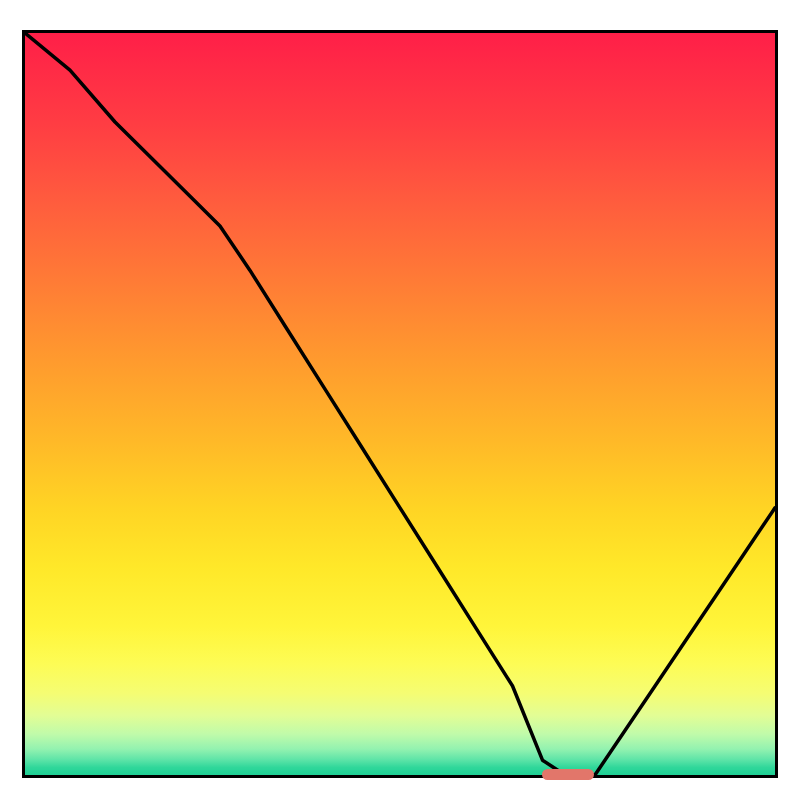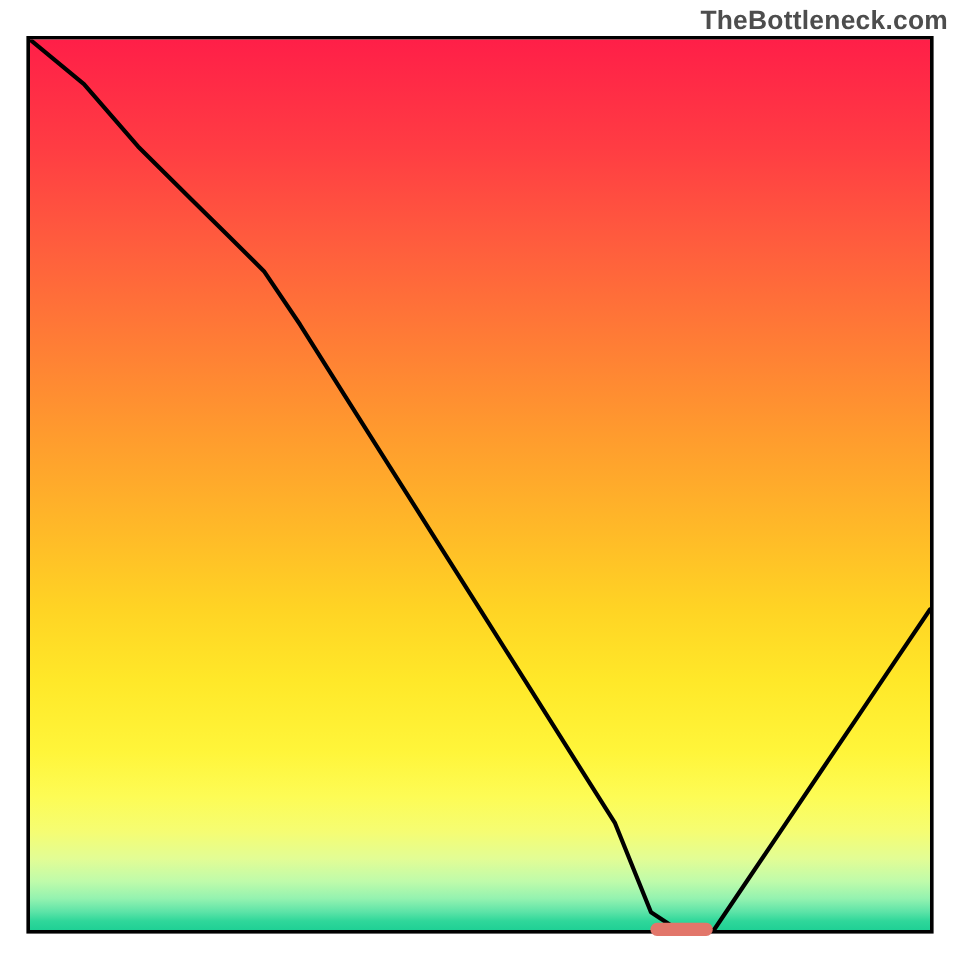--- a/index.html
+++ b/index.html
@@ -68,21 +68,20 @@
     position: absolute;
     height: 11px;
     border-radius: 6px;
     background: #e2766a;
   }
 </style>
 </head>
 <body>
 
 <div class="wrap">
-  <div class="watermark">TheBottleneck.com</div>
   <div class="plot-frame">
     <div class="gradient"></div>
     <svg class="curve" viewBox="0 0 749 741" preserveAspectRatio="none">
       <path id="curve-path" fill="none" stroke="#000" stroke-width="3.5" stroke-linejoin="round" stroke-linecap="round" d="M0.0 0.0 L44.9 37.1 L89.9 88.9 L134.8 133.4 L164.8 163.0 L194.7 192.7 L224.7 237.1 L262.1 296.4 L299.6 355.7 L337.1 415.0 L374.5 474.2 L412.0 533.5 L449.4 592.8 L486.9 652.1 L516.8 726.2 L539.3 741.0 L569.2 741.0 L599.2 696.5 L629.2 652.1 L659.1 607.6 L689.1 563.2 L719.0 518.7 L749.0 474.2"></path>
     </svg>
     <div class="marker" id="min-marker" style="left: 516.81px; width: 52.43px; bottom: -5px;"></div>
   </div>
 </div>
 
 </body></html>

